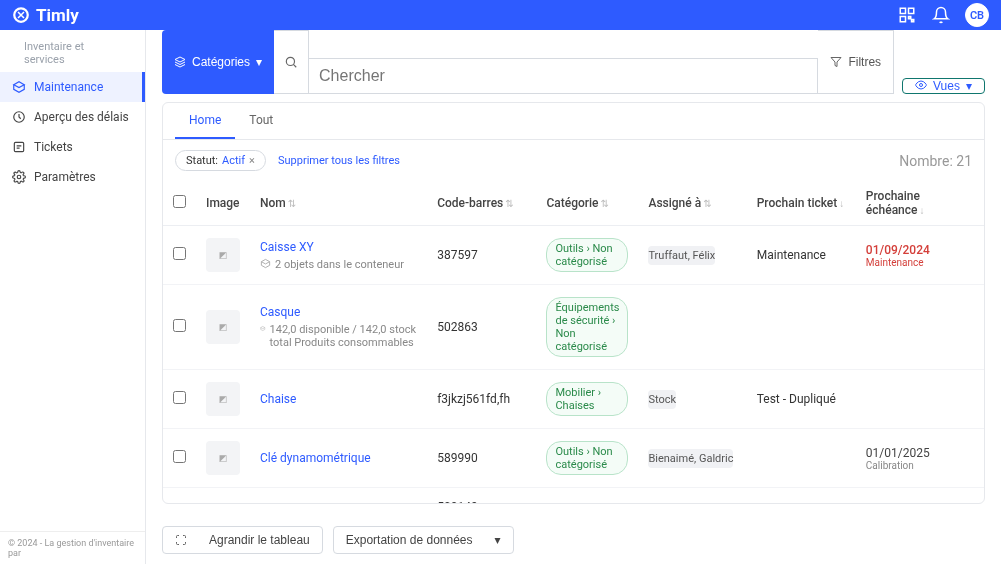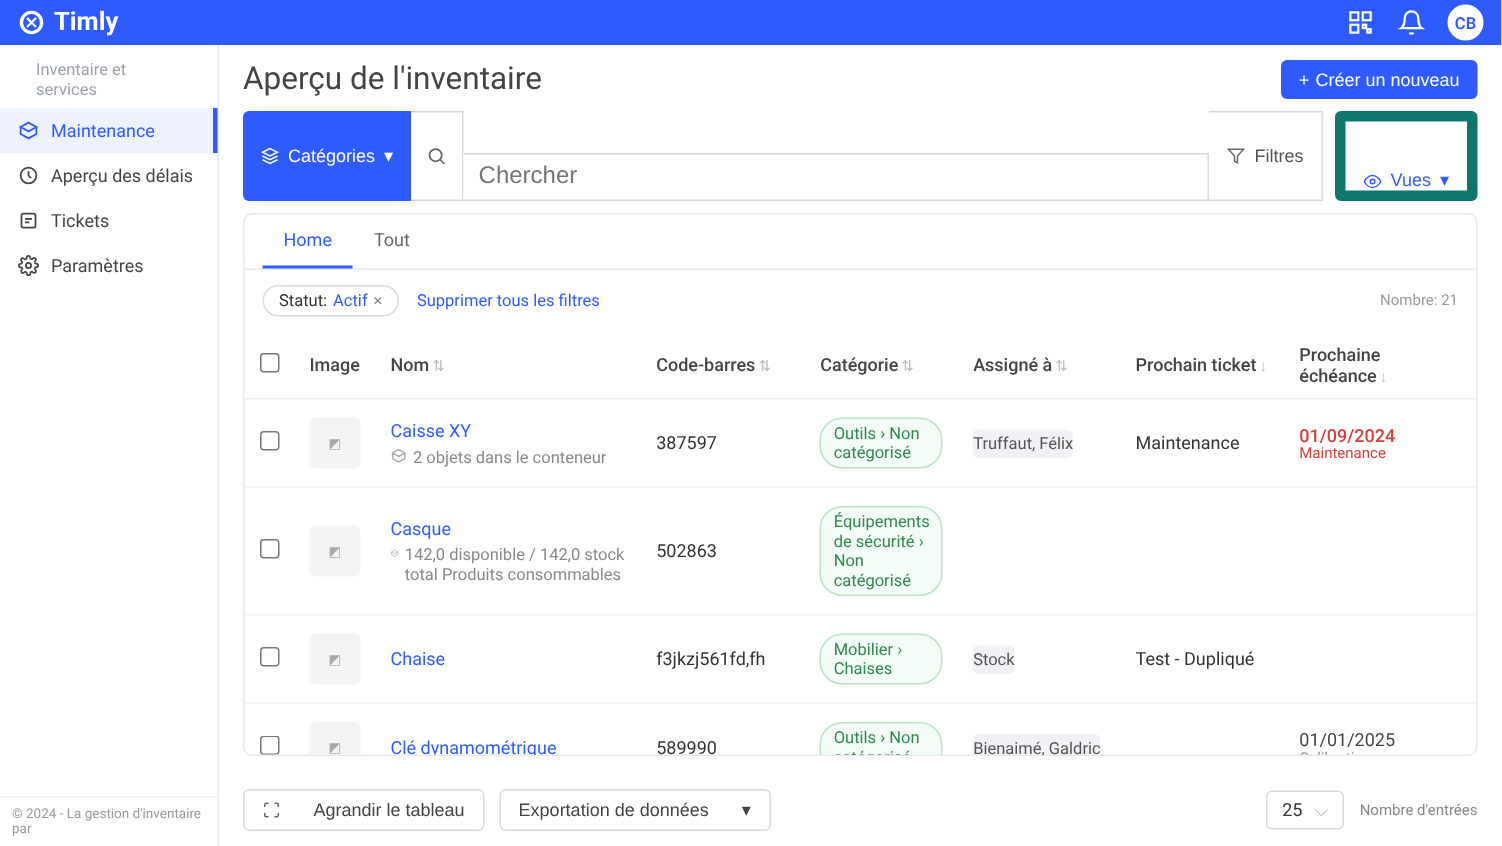--- a/index.html
+++ b/index.html
@@ -23,34 +23,34 @@
     .main { flex: 1; display: flex; flex-direction: column; overflow: hidden; }
     .page-header { display: flex; align-items: center; justify-content: space-between; padding: 10px 16px 8px; }
     .page-title { font-size: 21px; font-weight: 400; color: #444; }
     .btn-primary { background: #2e5bff; color: #fff; border: none; padding: 6px 12px; border-radius: 4px; font-size: 12px; cursor: pointer; display: flex; align-items: center; gap: 4px; }
     
     .toolbar { display: flex; padding: 0 16px 8px; gap: 0; align-items: stretch; }
     .cat-btn { background: #2e5bff; color: #fff; border: none; padding: 6px 12px; border-radius: 4px 0 0 4px; font-size: 12px; cursor: pointer; display: flex; align-items: center; gap: 6px; }
     .search-icon-btn { background: #fff; border: 1px solid #d6dae0; border-left: none; padding: 0 10px; display: flex; align-items: center; cursor: pointer; }
     .search-input { flex: 1; border: 1px solid #d6dae0; border-left: none; padding: 6px 10px; font-size: 16px; outline: none; margin-top: 28px; }
     .filters-btn { background: #fff; border: 1px solid #d6dae0; border-left: none; padding: 0 12px; font-size: 12px; cursor: pointer; display: flex; align-items: center; gap: 6px; color: #555; border-radius: 0; }
-    .views-btn { background: #fff; border: 7px solid #0f766e; color: #2e5bff; padding: 0 12px; font-size: 12px; cursor: pointer; display: flex; align-items: flex-end; gap: 6px; border-radius: 4px; margin-left: 8px; }
+    .views-btn { background: #fff; border: 1px solid #0f766e; color: #2e5bff; padding: 0 12px; font-size: 12px; cursor: pointer; display: flex; align-items: flex-start; gap: 6px; border-radius: 4px; margin-left: 8px; margin-top: 48px; }
     
     .card { margin: 0 16px 12px; border: 1px solid #e6e8ec; border-radius: 6px; flex: 1; display: flex; flex-direction: column; overflow: hidden; }
     .tabs { display: flex; border-bottom: 1px solid #e6e8ec; padding: 0 12px; }
     .tab { padding: 10px 14px; font-size: 12px; color: #666; cursor: pointer; border-bottom: 2px solid transparent; }
     .tab.active { color: #2e5bff; border-bottom-color: #2e5bff; }
     
     .filter-row { display: flex; align-items: center; justify-content: space-between; padding: 10px 12px; }
     .filter-left { display: flex; align-items: center; gap: 12px; }
     .chip { border: 1px solid #d6dae0; border-radius: 14px; padding: 3px 10px; font-size: 11px; display: flex; align-items: center; gap: 4px; }
     .chip .chip-val { color: #2e5bff; }
     .chip .chip-x { color: #888; cursor: pointer; }
     .link { color: #2e5bff; font-size: 11px; cursor: pointer; }
-    .count { font-size: 10px; color: #999; }
+    .count { font-size: 14px; color: #999; }
     
     .table-wrap { flex: 1; overflow: auto; }
     table { width: 100%; border-collapse: collapse; }
     th { text-align: left; font-weight: 500; font-size: 12px; color: #444; padding: 8px 10px; border-bottom: 1px solid #eceef2; background: #fff; position: sticky; top: 0; }
     th .sort { color: #bbb; font-size: 10px; margin-left: 2px; cursor: pointer; }
     td { padding: 12px 10px; border-bottom: 1px solid #f2f3f6; font-size: 12px; vertical-align: middle; }
     .item-link { color: #2e5bff; cursor: pointer; }
     .subtext { font-size: 11px; color: #888; display: flex; align-items: flex-start; gap: 4px; margin-top: 4px; max-width: 180px; }
     .cat-badge { border: 1px solid #b8e3c9; color: #2a8a4a; background: #f4fcf7; padding: 3px 8px; border-radius: 15px; font-size: 11px; display: inline-block; }
     .assignee-badge { background: #f0f1f4; color: #555; padding: 3px 0; border-radius: 4px; font-size: 11px; display: inline-block; }
@@ -127,27 +127,20 @@
       <svg class="s-icon" viewBox="0 0 24 24" fill="none" stroke="currentColor" stroke-width="2">
           <circle cx="12" cy="12" r="3"></circle>
           <path d="M19.4 15a1.7 1.7 0 0 0 .3 1.8l.1.1a2 2 0 1 1-2.8 2.8l-.1-.1a1.7 1.7 0 0 0-1.8-.3 1.7 1.7 0 0 0-1 1.5V21a2 2 0 1 1-4 0v-.1a1.7 1.7 0 0 0-1-1.5 1.7 1.7 0 0 0-1.8.3l-.1.1a2 2 0 1 1-2.8-2.8l.1-.1a1.7 1.7 0 0 0 .3-1.8 1.7 1.7 0 0 0-1.5-1H3a2 2 0 1 1 0-4h.1a1.7 1.7 0 0 0 1.5-1 1.7 1.7 0 0 0-.3-1.8l-.1-.1a2 2 0 1 1 2.8-2.8l.1.1a1.7 1.7 0 0 0 1.8.3 1.7 1.7 0 0 0 1-1.5V3a2 2 0 1 1 4 0v.1a1.7 1.7 0 0 0 1 1.5 1.7 1.7 0 0 0 1.8-.3l.1-.1a2 2 0 1 1 2.8 2.8l-.1.1a1.7 1.7 0 0 0-.3 1.8 1.7 1.7 0 0 0 1.5 1H21a2 2 0 1 1 0 4h-.1a1.7 1.7 0 0 0-1.5 1z"></path>
         </svg>
       <span>Paramètres</span>
     </div>
     <div class="sidebar-footer">© 2024 - La gestion d'inventaire par</div>
   </div>
 
   <div class="main">
-    <div class="page-header">
-      <div class="page-title">Aperçu de l'inventaire</div>
-      <button class="btn-primary">
-        <span>+</span>
-        <span>Créer un nouveau</span>
-      </button>
-    </div>
 
     <div class="toolbar">
       <button class="cat-btn">
         <svg width="12" height="12" viewBox="0 0 24 24" fill="none" stroke="#fff" stroke-width="2">
             <path d="M12 2L2 7l10 5 10-5-10-5zM2 17l10 5 10-5M2 12l10 5 10-5"></path>
           </svg>
         <span>Catégories</span>
         <span>▾</span>
       </button>
       <div class="search-icon-btn">
@@ -291,22 +284,15 @@
           <svg width="12" height="12" viewBox="0 0 24 24" fill="none" stroke="#666" stroke-width="2">
               <path d="M8 3H5a2 2 0 0 0-2 2v3m18 0V5a2 2 0 0 0-2-2h-3m0 18h3a2 2 0 0 0 2-2v-3M3 16v3a2 2 0 0 0 2 2h3"></path>
             </svg>
           <span>Agrandir le tableau</span>
         </button>
         <button class="btn-outline">
           <span>Exportation de données</span>
           <span>▾</span>
         </button>
       </div>
-      <div class="footer-right">
-        <div class="select-box">
-          <span>25</span>
-          <span style="color:#aaa">⌵</span>
-        </div>
-        <span class="entries-label">Nombre d'entrées</span>
-      </div>
     </div>
   </div>
 </div>
 
 </body></html>

